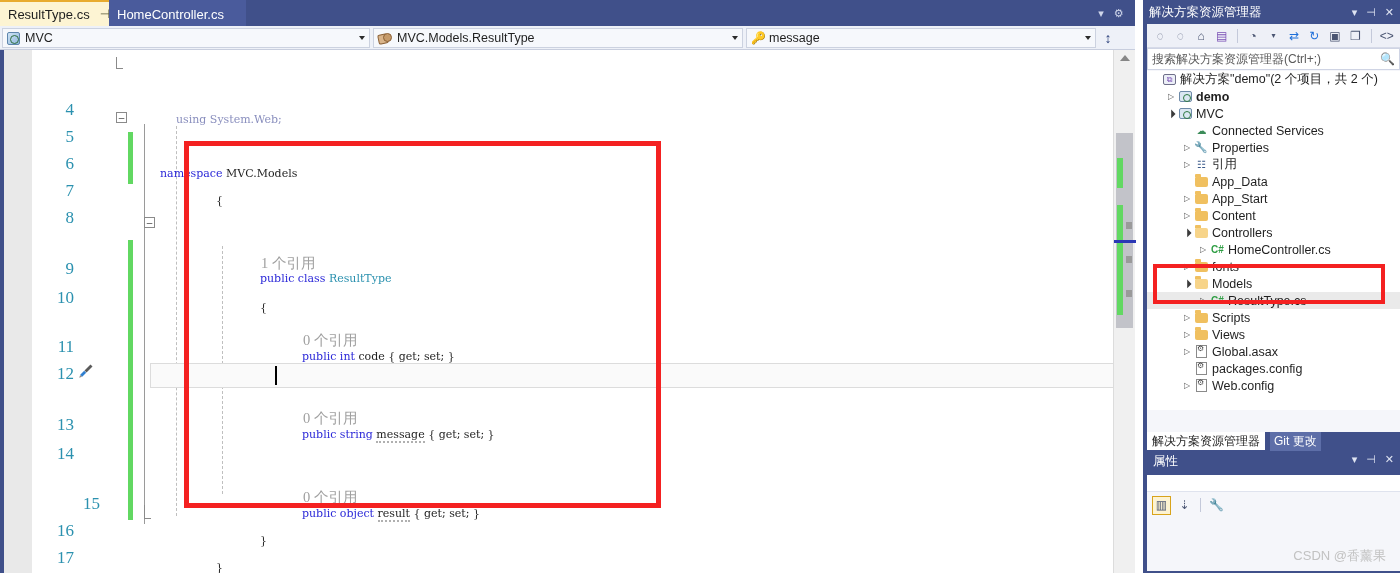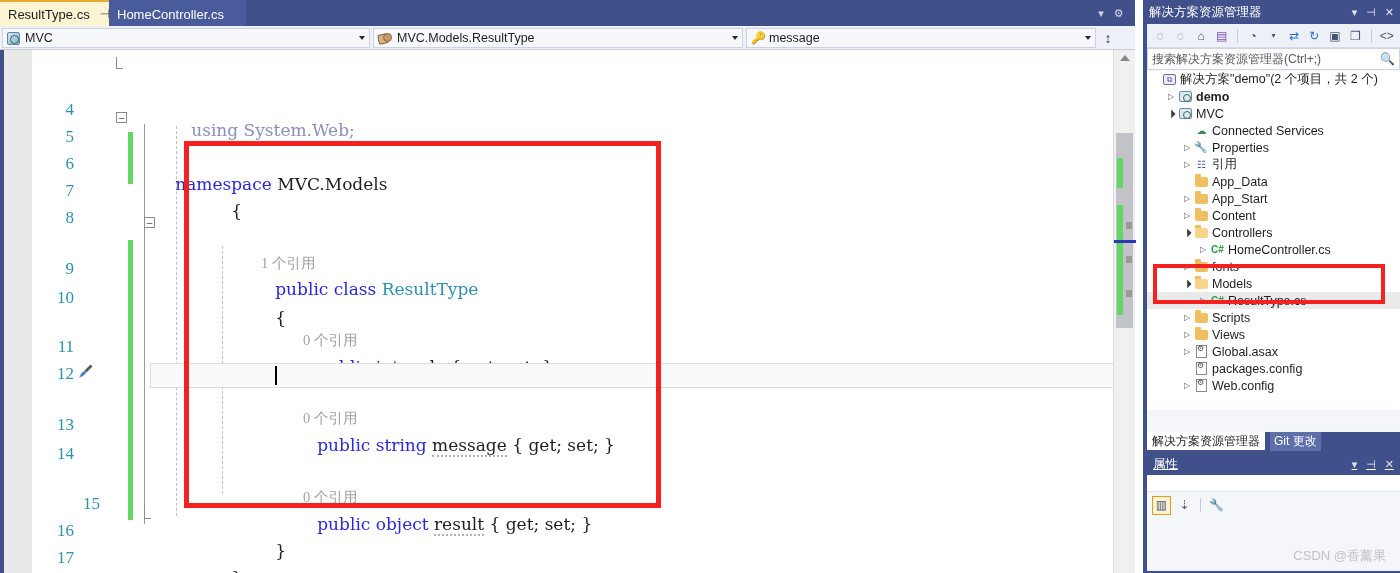--- a/index.html
+++ b/index.html
@@ -127,21 +127,21 @@
     font-size: 10px; line-height: 1; color: #4a4a4a;
     font-family: "Liberation Sans", sans-serif;
   }
   .fold-end {
     position: absolute; width: 7px; border-left: 1px solid #8a8a8a;
     border-bottom: 1px solid #8a8a8a;
   }
 
   .code-line {
     position: absolute; font-family: "DejaVu Serif", serif;
-    font-size: 17px; white-space: pre; color: #1f1f1f; letter-spacing: 0px;
+    font-size: 11px; white-space: pre; color: #1f1f1f; letter-spacing: 0px;
   }
   .kw  { color: #2b28d8; }
   .typ { color: #2b91af; }
   .attr{ color: #2b91af; }
   .usg { color: #8a8fbe; }
   .ns  { color: #1f1f1f; }
   .ref {
     color: #a0a0a0; font-family: "Liberation Serif", serif; font-size: 14.5px;
   }
   .sq { border-bottom: 2px dotted #b0b0b0; }
@@ -280,22 +280,22 @@
   }
   .se-tab {
     display: flex; align-items: center; padding: 0 5px; white-space: nowrap;
   }
   .se-tab.act { background: #ffffff; color: #1f1f1f; }
   .se-tab.inact { color: #ffffff; background: #40508a; }
   .se-tab.inact .hl { background: #5d6ea8; padding: 1px 4px; }
 
   .props-title {
     position: absolute; left: 4px; top: 453px; width: 253px; height: 22px;
-    display: flex; align-items: center; padding: 0 6px;
-    color: #ffffff; font-size: 12.5px; text-decoration: underline;
+    display: flex; padding: 0 6px;
+    color: #ffffff; font-size: 12.5px;
   }
   .props-title .t { flex: 1; }
   .props-title .ic { margin-left: 9px; font-size: 11px; color: #dfe4f2; }
 
   .props-body {
     position: absolute; left: 4px; top: 475px; width: 253px; height: 96px;
     background: #f5f6fa;
   }
   .props-white {
     position: absolute; left: 0; top: 0; width: 100%; height: 17px; background: #fff;

